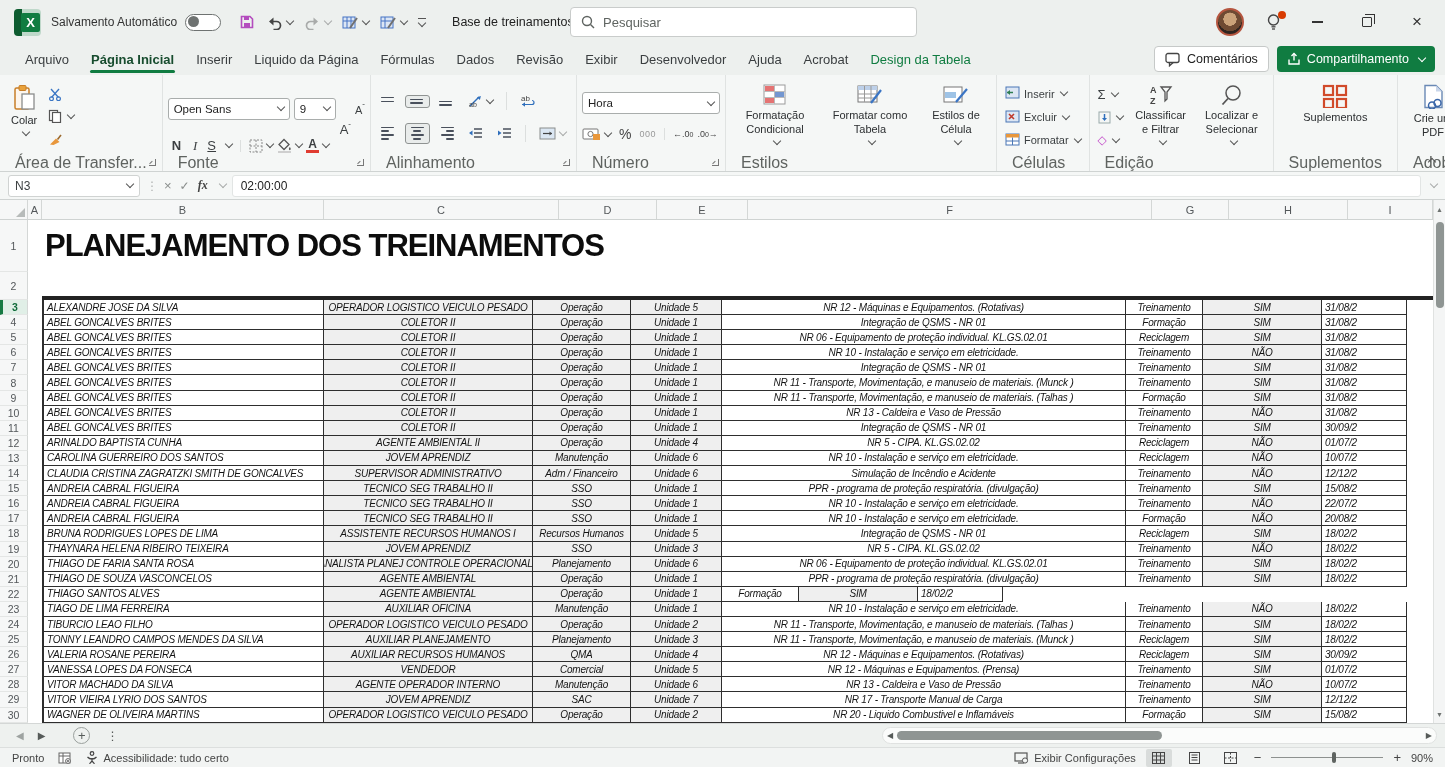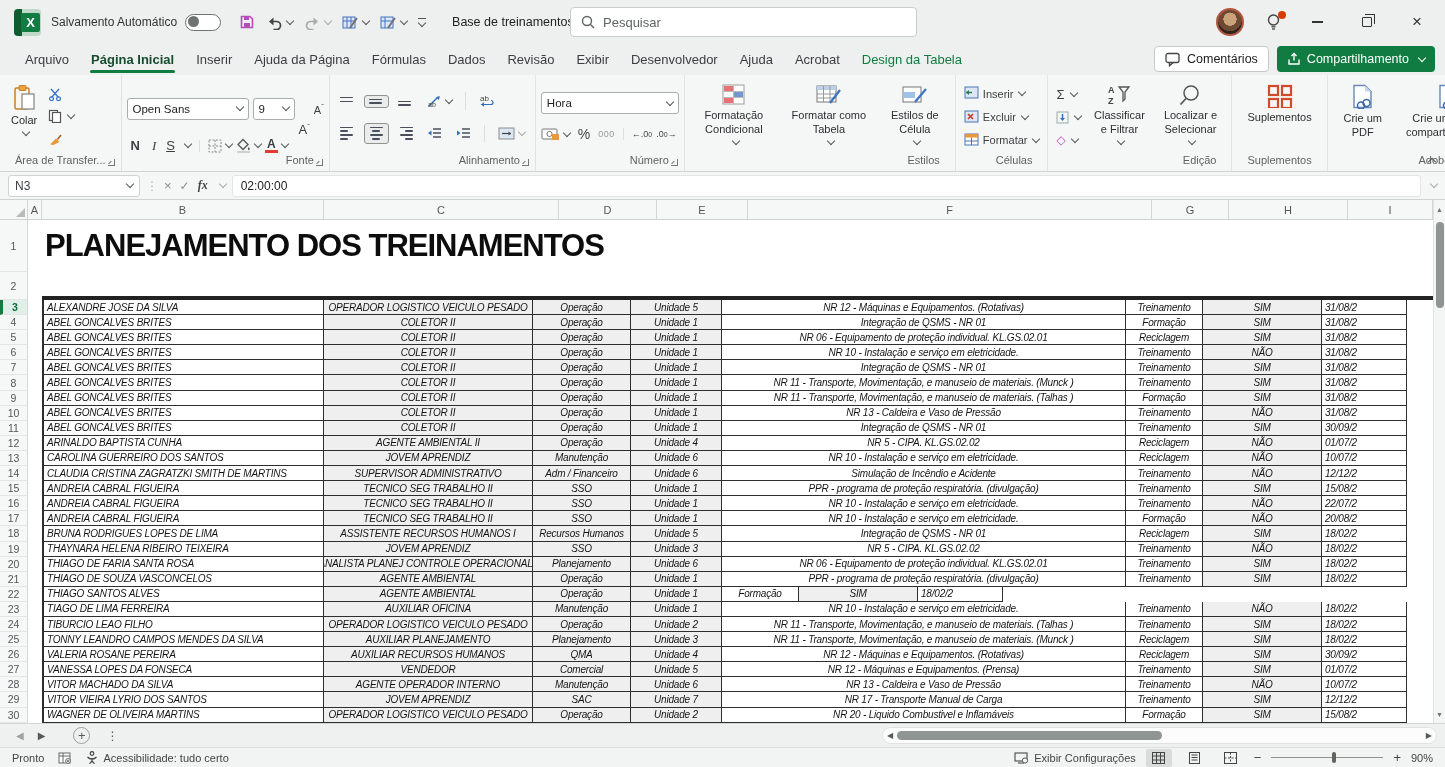--- a/index.html
+++ b/index.html
@@ -42,21 +42,21 @@
   .mtab.ctx{color:var(--green);}
   .mb-right{position:absolute;right:10px;top:2px;display:flex;gap:8px;align-items:flex-end;}
   .commentsbtn{height:26px;background:#fff;border:1px solid #c6c9c8;border-radius:4px;display:flex;align-items:center;gap:6px;padding:0 10px;font-size:12.5px;color:#222;}
   .sharebtn{height:26px;background:var(--green);border-radius:4px;display:flex;align-items:center;gap:6px;padding:0 10px;color:#fff;font-size:12.5px;}
   .sharebtn .chev{border-color:#fff;}
 
   
   .ribbon{height:97px;background:var(--ribbon);border-bottom:1px solid #cfd3d2;display:flex;position:relative;}
   .rgroup{display:flex;flex-direction:column;border-right:1px solid #e0e3e2;padding:5px 5px 1px;}
   .rg-body{flex:1;display:flex;}
-  .rg-label{height:16px;font-size:11px;color:#5f6360;text-align:right;position:relative;padding:0 10px;white-space:nowrap;}
+  .rg-label{height:16px;font-size:16px;color:#5f6360;text-align:left;position:relative;padding:0 10px;white-space:nowrap;}
   .launcher{position:absolute;right:1px;bottom:4px;width:7px;height:7px;border-right:1.2px solid #777;border-bottom:1.2px solid #777;}
   .launcher:before{content:"";position:absolute;right:2px;bottom:2px;width:4px;height:1.2px;background:#777;transform:rotate(-45deg);}
   .bigbtn{display:flex;flex-direction:column;align-items:center;justify-content:flex-start;padding:4px 6px;border-radius:3px;text-align:center;font-size:11px;line-height:1.25;color:#2c2f31;gap:3px;}
   .bigbtn .cap{display:flex;flex-direction:column;align-items:center;}
   .minirow{display:flex;align-items:center;gap:2px;padding:2px 3px;border-radius:3px;font-size:11px;white-space:nowrap;}
   .icon16{width:17px;height:15px;display:inline-flex;align-items:center;justify-content:center;flex:none;}
   .combo{background:#fff;border:1px solid #a9adac;border-radius:3px;display:flex;align-items:center;font-size:11.5px;padding:1px 5px;height:22px;color:#222;}
   .combo .chev{margin-left:auto;}
   .fontrow{display:flex;gap:4px;align-items:center;}
   .al{display:inline-flex;flex-direction:column;gap:2.2px;width:15px;}
@@ -217,21 +217,21 @@
           <span class="closex">×</span>
         </div>
     </div>
   </div>
 
   <div class="menubar">
     <div style="display:flex;">
         <div class="mtab">Arquivo</div>
         <div class="mtab active">Página Inicial</div>
         <div class="mtab">Inserir</div>
-        <div class="mtab">Ajuda da Página</div>
+        <div class="mtab">Liquido da Página</div>
         <div class="mtab">Fórmulas</div>
         <div class="mtab">Dados</div>
         <div class="mtab">Revisão</div>
         <div class="mtab">Exibir</div>
         <div class="mtab">Desenvolvedor</div>
         <div class="mtab">Ajuda</div>
         <div class="mtab">Acrobat</div>
         <div class="mtab ctx">Design da Tabela</div>
       </div>
     <div class="mb-right">
@@ -818,21 +818,21 @@
           <div class="cell c-area shade">Manutenção</div>
           <div class="cell c-unid shade">Unidade 6</div>
           <div class="cell c-trein">NR 10 - Instalação e serviço em eletricidade.</div>
           <div class="cell c-tipo">Reciclagem</div>
           <div class="cell c-crit shade">NÃO</div>
           <div class="cell c-data">10/07/2</div>
         </div>
         <div class="grow">
           <div class="rnum">14</div>
           <div class="cA"></div>
-          <div class="cell c-name">CLAUDIA CRISTINA ZAGRATZKI SMITH DE MARTINS</div>
+          <div class="cell c-name">CLAUDIA CRISTINA ZAGRATZKI SMITH DE GONCALVES</div>
           <div class="cell c-func shade">SUPERVISOR ADMINISTRATIVO</div>
           <div class="cell c-area shade">Adm / Financeiro</div>
           <div class="cell c-unid shade">Unidade 6</div>
           <div class="cell c-trein">Simulação de Incêndio e Acidente</div>
           <div class="cell c-tipo">Treinamento</div>
           <div class="cell c-crit shade">NÃO</div>
           <div class="cell c-data">12/12/2</div>
         </div>
         <div class="grow">
           <div class="rnum">15</div>

